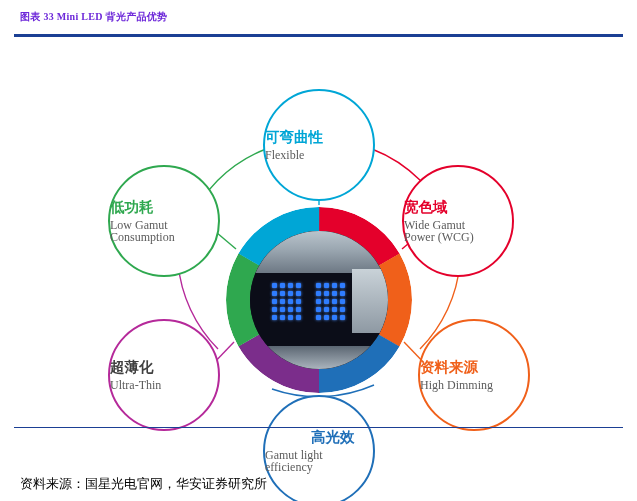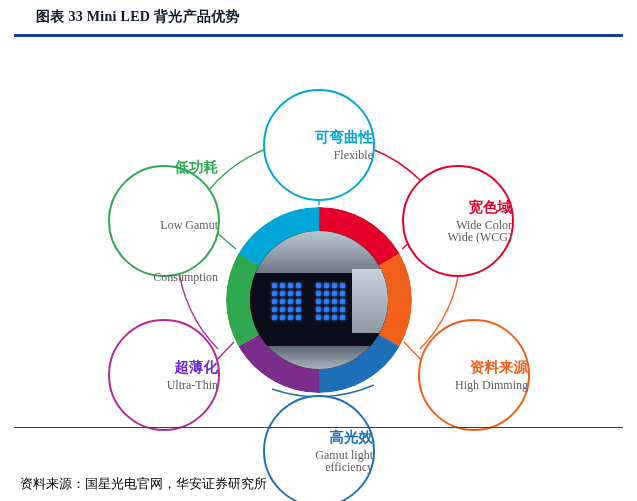--- a/index.html
+++ b/index.html
@@ -24,26 +24,25 @@
   .title-bar {
     position: relative;
     height: 34px;
     display: flex;
     align-items: center;
     padding-left: 6px;
     box-sizing: border-box;
   }
   .title-text {
     font-family: "Liberation Serif", serif;
-    font-size: 14px;
+    font-size: 10px;
     font-weight: bold;
-    color: #0f172a;
+    color: #6d28d9;
     letter-spacing: 0.3px;
     white-space: nowrap;
-    margin-left: 16px;
   }
   .rule-top {
     height: 2.5px;
     background: #1b3f94;
     width: 100%;
   }
   .rule-bottom {
     height: 1px;
     background: #1b3f94;
     width: 100%;
@@ -74,21 +73,21 @@
     left: 0;
     top: 0;
   }
   .node {
     position: absolute;
     box-sizing: border-box;
     border-radius: 50%;
     background: #ffffff;
     display: flex;
     flex-direction: column;
-    align-items: flex-end;
+    align-items: flex-start;
     justify-content: center;
     text-align: center;
   }
   .node .cn {
     font-family: "Liberation Sans", sans-serif;
     font-weight: bold;
     font-size: 14.5px;
     line-height: 17px;
     margin-bottom: 3px;
   }
@@ -245,41 +244,41 @@
       </div>
     </div>
 
     <div class="node" style="left:249px; top:52px; width:112px; height:112px; border:2.5px solid #00a6d6;">
       <div class="cn" style="color:#00a6d6;">可弯曲性</div>
       <div class="en">Flexible</div>
     </div>
 
     <div class="node" style="left:388px; top:128px; width:112px; height:112px; border:2.5px solid #e4002b;">
       <div class="cn" style="color:#e4002b;">宽色域</div>
-      <div class="en">Wide Color</div>
-      <div class="en">Wide (WCG)</div>
+      <div class="en">Wide Gamut</div>
+      <div class="en">Power (WCG)</div>
     </div>
 
     <div class="node" style="left:404px; top:282px; width:112px; height:112px; border:2.5px solid #f0601a;">
       <div class="cn" style="color:#f0601a;">资料来源</div>
       <div class="en">High Dimming</div>
     </div>
 
     <div class="node" style="left:249px; top:358px; width:112px; height:112px; border:2.5px solid #1f6fb8;">
       <div class="cn" style="color:#1f6fb8;margin-left:46px;">高光效</div>
       <div class="en">Gamut light</div>
       <div class="en">efficiency</div>
     </div>
 
     <div class="node" style="left:94px; top:282px; width:112px; height:112px; border:2.5px solid #b5299a;">
-      <div class="cn" style="color:#6d28d9;">超薄化</div>
+      <div class="cn" style="color:#404040;">超薄化</div>
       <div class="en">Ultra-Thin</div>
     </div>
 
-    <div class="node" style="left:94px; top:128px; width:112px; height:112px; border:2.5px solid #2fa84f;gap:40px;">
+    <div class="node" style="left:94px; top:128px; width:112px; height:112px; border:2.5px solid #2fa84f;">
       <div class="cn" style="color:#2fa84f;">低功耗</div>
       <div class="en">Low Gamut</div>
       <div class="en">Consumption</div>
     </div>
 
   </div>
 
   <div class="footer">
     <div class="rule-bottom"></div>
     <div class="footer-text">资料来源：国星光电官网，华安证券研究所</div>

